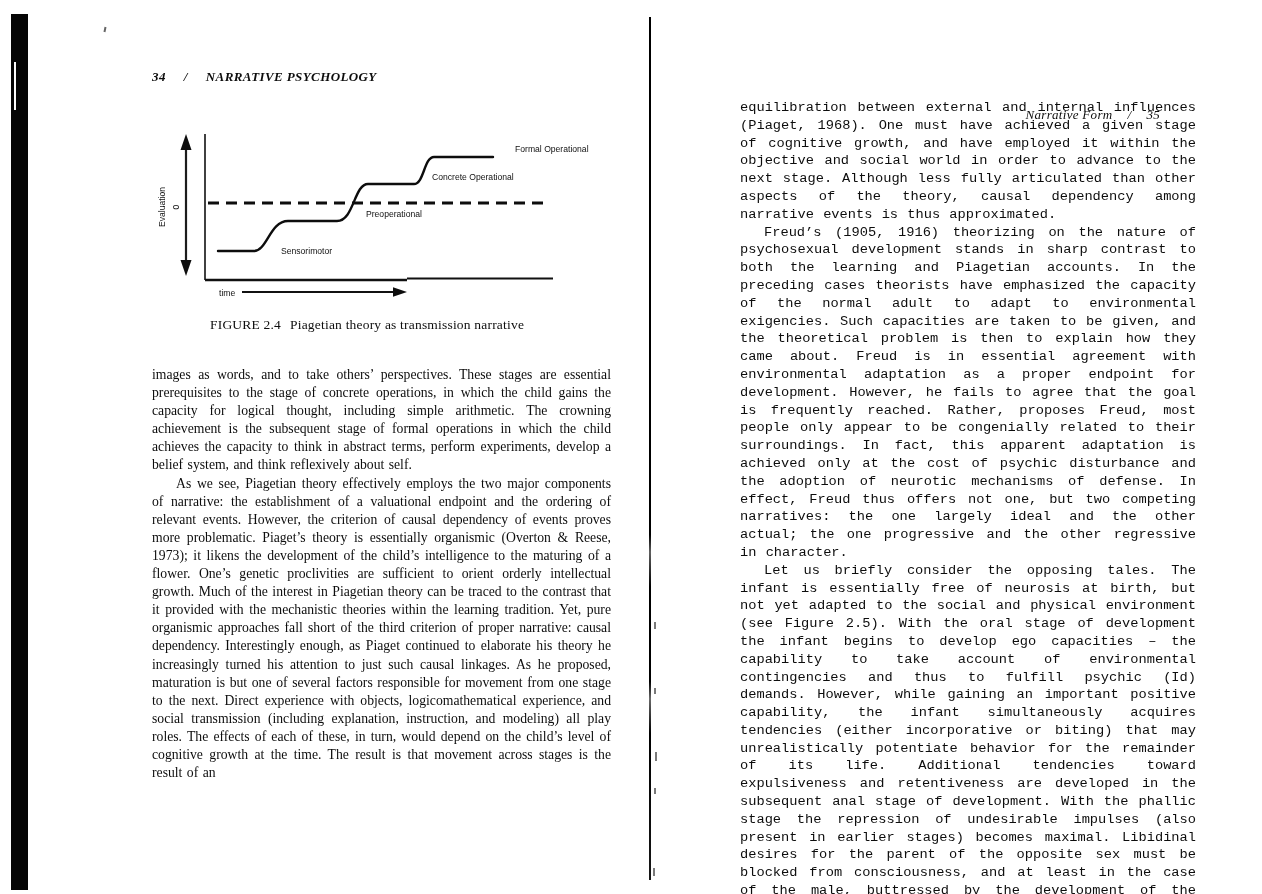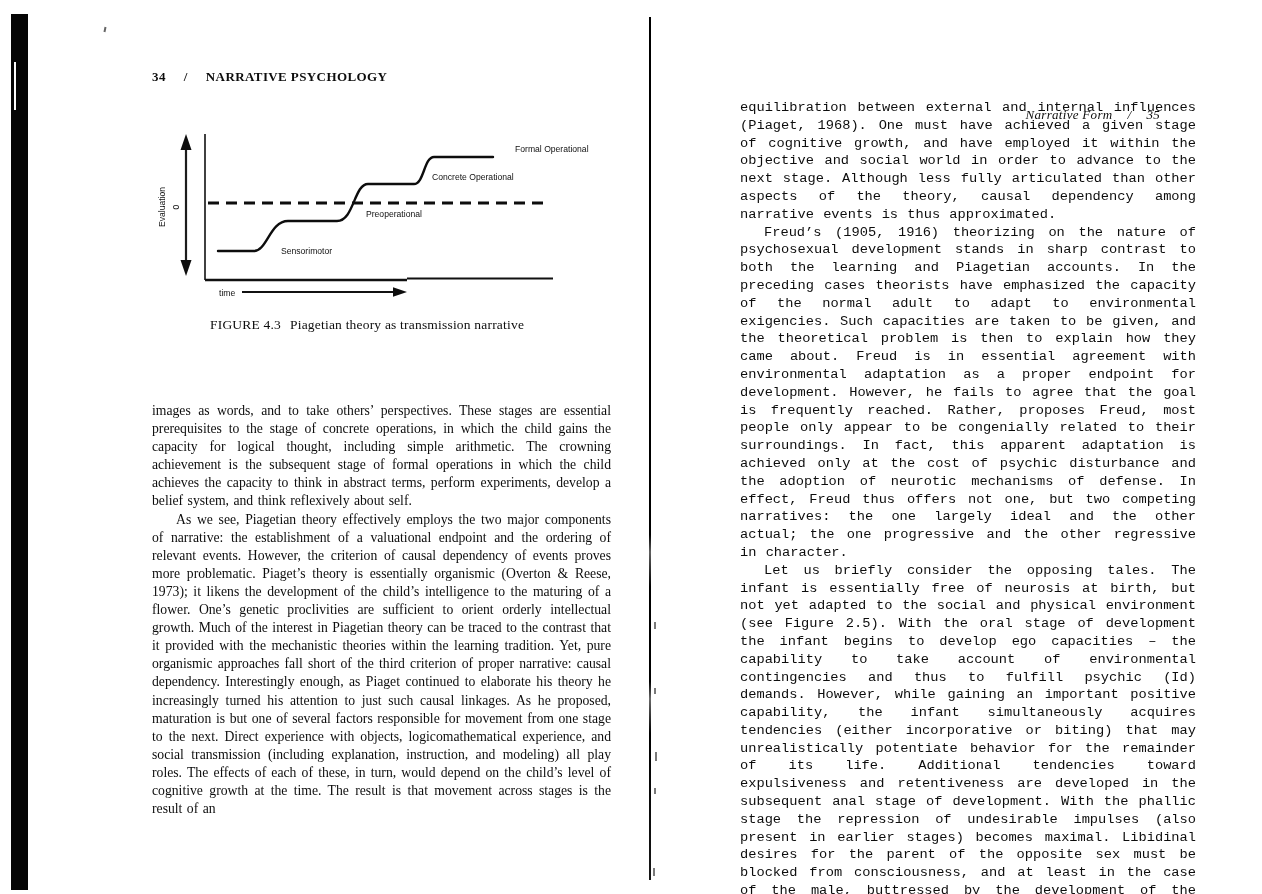--- a/index.html
+++ b/index.html
@@ -22,21 +22,21 @@
   .gutter-tick{position:absolute;width:2px;background:#7a7a7a;}
   .gt1{left:654px;top:622px;height:7px;}
   .gt2{left:654px;top:688px;height:6px;}
   .gt3{left:655px;top:752px;height:9px;}
   .gt4{left:654px;top:788px;height:6px;}
   .gt5{left:653px;top:868px;height:8px;}
 
   
   .head-left{
     position:absolute;left:152px;top:69px;width:460px;
-    font-weight:bold;font-size:13px;letter-spacing:.4px;
+    font-style:italic;font-weight:bold;font-size:13px;letter-spacing:.4px;
   }
   .head-left .sep{margin:0 18px;}
   .head-right{
     position:absolute;left:704px;top:75px;width:456px;text-align:right;
     font-style:italic;font-size:13px;letter-spacing:.3px;margin-top:32px;
   }
   .head-right .sep{margin:0 15px;}
 
   
   .figure-wrap{position:absolute;left:153px;top:123px;width:468px;height:186px;}
@@ -48,21 +48,21 @@
   .fig-caption .cap-label{margin-right:9px;}
 
   
   .page-body{position:absolute;}
   .page-body p{
     margin:0;text-align:justify;
     font-size:13.7px;line-height:18.1px;
     word-spacing:1px;
   }
   .page-body p.indent{text-indent:24px;}
-  .body-left{left:152px;top:366px;width:459px;margin-top:36px;}
+  .body-left{left:152px;top:366px;width:459px;}
   .body-right{left:740px;top:99px;width:456px;font-family:Liberation Mono, monospace;}
   .body-right p{line-height:17.8px;}
 </style>
 </head>
 <body>
 
 <div class="scan-bar"></div>
 <div class="scan-bar-sliver"></div>
 <div class="speck"></div>
 <div class="gutter"></div>
@@ -98,21 +98,21 @@
     <text class="fig-label" x="279" y="57">Concrete Operational</text>
     <text class="fig-label" x="362" y="29">Formal Operational</text>
 
     <text class="fig-label" x="66" y="172.5">time</text>
     <line x1="89" y1="169" x2="241" y2="169" stroke="#111" stroke-width="1.9"></line>
     <polygon points="254,169 240,164.2 240,173.8" fill="#0d0d0d"></polygon>
   </svg>
 </div>
 
 <div class="fig-caption">
-  <span class="cap-label">FIGURE 4.3</span><span>Piagetian theory as transmission narrative</span>
+  <span class="cap-label">FIGURE 2.4</span><span>Piagetian theory as transmission narrative</span>
 </div>
 
 <div class="page-body body-left">
   <p>images as words, and to take others’ perspectives. These stages are essential prerequisites to the stage of concrete operations, in which the child gains the capacity for logical thought, including simple arithmetic. The crowning achievement is the subsequent stage of formal operations in which the child achieves the capacity to think in abstract terms, perform experiments, develop a belief system, and think reflexively about self.</p>
   <p class="indent">As we see, Piagetian theory effectively employs the two major components of narrative: the establishment of a valuational endpoint and the ordering of relevant events. However, the criterion of causal dependency of events proves more problematic. Piaget’s theory is essentially organismic (Overton &amp; Reese, 1973); it likens the development of the child’s intelligence to the maturing of a flower. One’s genetic proclivities are sufficient to orient orderly intellectual growth. Much of the interest in Piagetian theory can be traced to the contrast that it provided with the mechanistic theories within the learning tradition. Yet, pure organismic approaches fall short of the third criterion of proper narrative: causal dependency. Interestingly enough, as Piaget continued to elaborate his theory he increasingly turned his attention to just such causal linkages. As he proposed, maturation is but one of several factors responsible for movement from one stage to the next. Direct experience with objects, logicomathematical experience, and social transmission (including explanation, instruction, and modeling) all play roles. The effects of each of these, in turn, would depend on the child’s level of cognitive growth at the time. The result is that movement across stages is the result of an</p>
 </div>
 
 <div class="head-right">
   <span>Narrative Form</span><span class="sep">/</span><span>35</span>
 </div>

